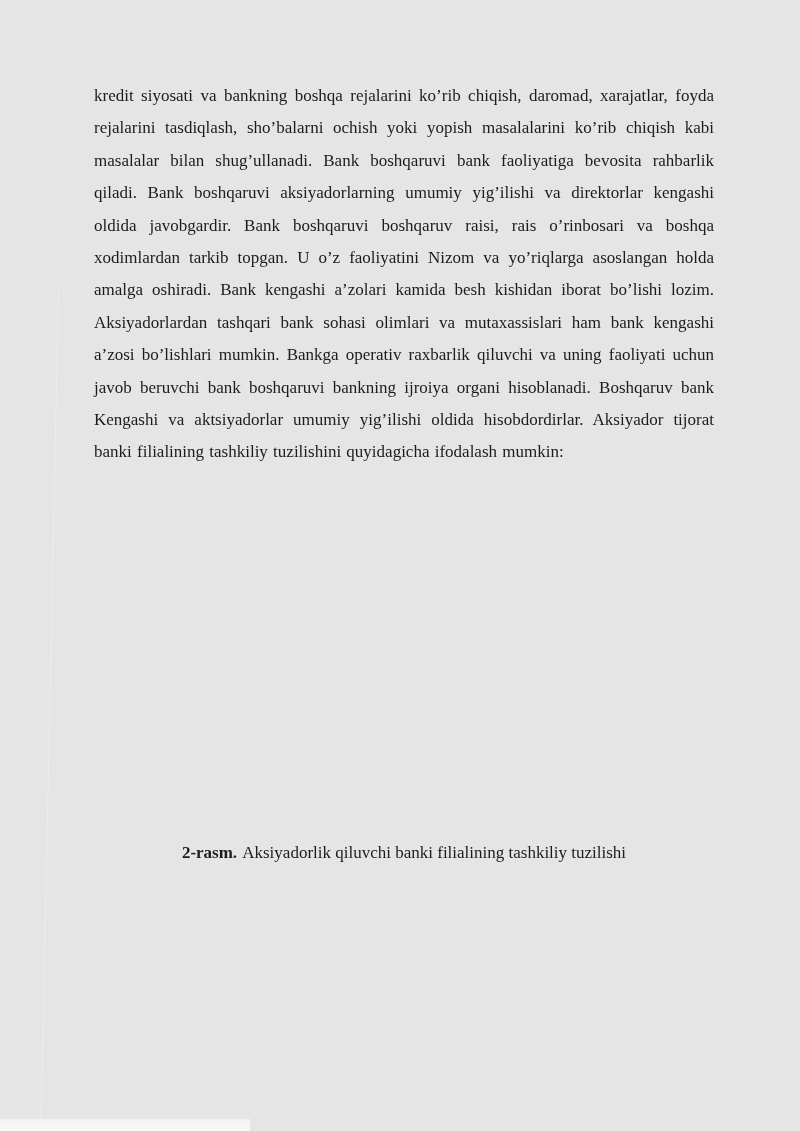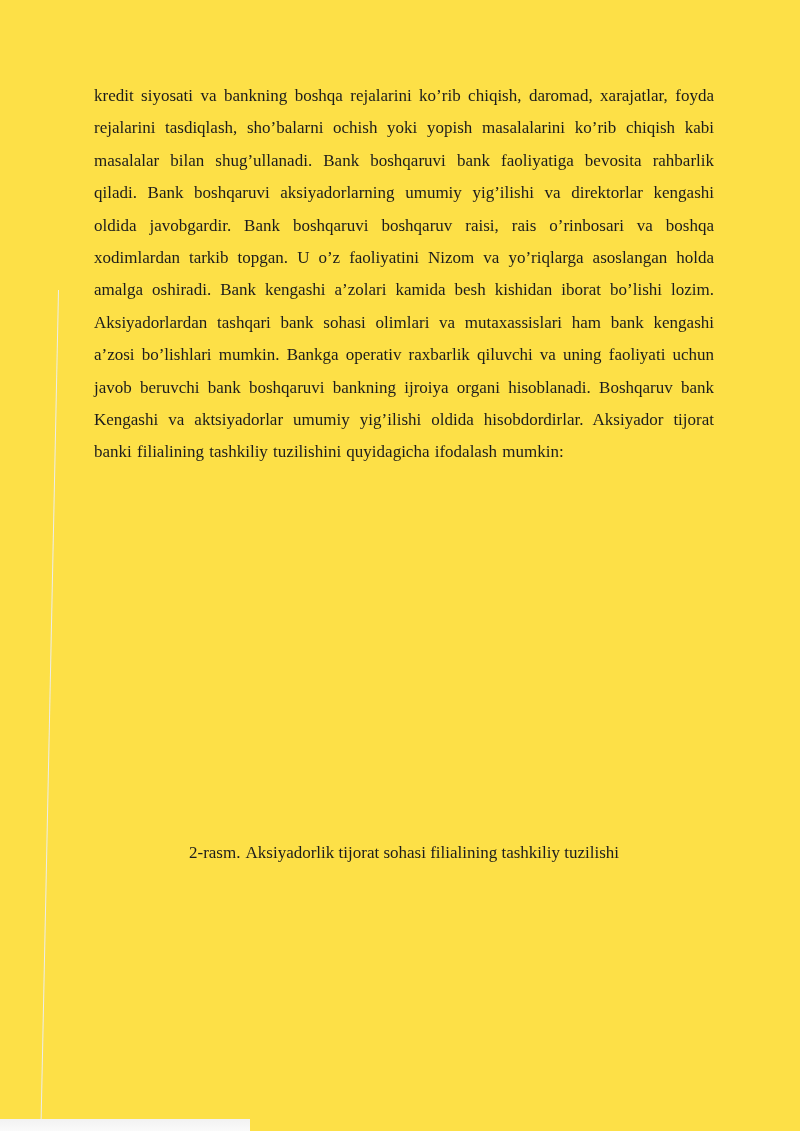--- a/index.html
+++ b/index.html
@@ -4,21 +4,21 @@
 <style>
   html, body {
     margin: 0;
     padding: 0;
     background: #ffffff;
   }
   .page {
     position: relative;
     width: 800px;
     height: 1131px;
-    background: #fde047;
+    background: #e5e5e5;
     overflow: hidden;
     font-family: "Liberation Serif", "DejaVu Serif", serif;
     color: #1c1c1c;
   }
   
   .scan-edge-left {
     position: absolute;
     left: 58px;
     top: 290px;
     width: 1px;
@@ -55,34 +55,34 @@
   .figure-area {
     height: 368px;
   }
   .caption {
     margin: 0 0 16px 0;
     font-size: 17px;
     line-height: 32.4px;
     text-align: center;
   }
   .caption-label {
-    font-weight: normal;
+    font-weight: bold;
     margin-right: 0.3em;
   }
 </style>
 </head>
 <body>
 
 <div class="page">
   <div class="scan-edge-left"></div>
   <div class="scan-edge-bottom"></div>
 
   <div class="content">
     <p class="body-text">kredit siyosati va bankning boshqa rejalarini ko’rib chiqish, daromad, xarajatlar, foyda rejalarini tasdiqlash, sho’balarni ochish yoki yopish masalalarini ko’rib chiqish kabi masalalar bilan shug’ullanadi. Bank boshqaruvi bank faoliyatiga bevosita rahbarlik qiladi. Bank boshqaruvi aksiyadorlarning umumiy yig’ilishi va direktorlar kengashi oldida javobgardir. Bank boshqaruvi boshqaruv raisi, rais o’rinbosari va boshqa xodimlardan tarkib topgan. U o’z faoliyatini Nizom va yo’riqlarga asoslangan holda amalga oshiradi. Bank kengashi a’zolari kamida besh kishidan iborat bo’lishi lozim. Aksiyadorlardan tashqari bank sohasi olimlari va mutaxassislari ham bank kengashi a’zosi bo’lishlari mumkin. Bankga operativ raxbarlik qiluvchi va uning faoliyati uchun javob beruvchi bank boshqaruvi bankning ijroiya organi hisoblanadi. Boshqaruv bank Kengashi va aktsiyadorlar umumiy yig’ilishi oldida hisobdordirlar. Aksiyador tijorat banki filialining tashkiliy tuzilishini quyidagicha ifodalash mumkin:</p>
 
     <div class="figure-area"></div>
 
     <p class="caption">
-      <span class="caption-label">2-rasm.</span><span class="caption-text">Aksiyadorlik tijorat sohasi filialining tashkiliy tuzilishi</span>
+      <span class="caption-label">2-rasm.</span><span class="caption-text">Aksiyadorlik qiluvchi banki filialining tashkiliy tuzilishi</span>
     </p>
 
   </div>
 </div>
 
 </body></html>

